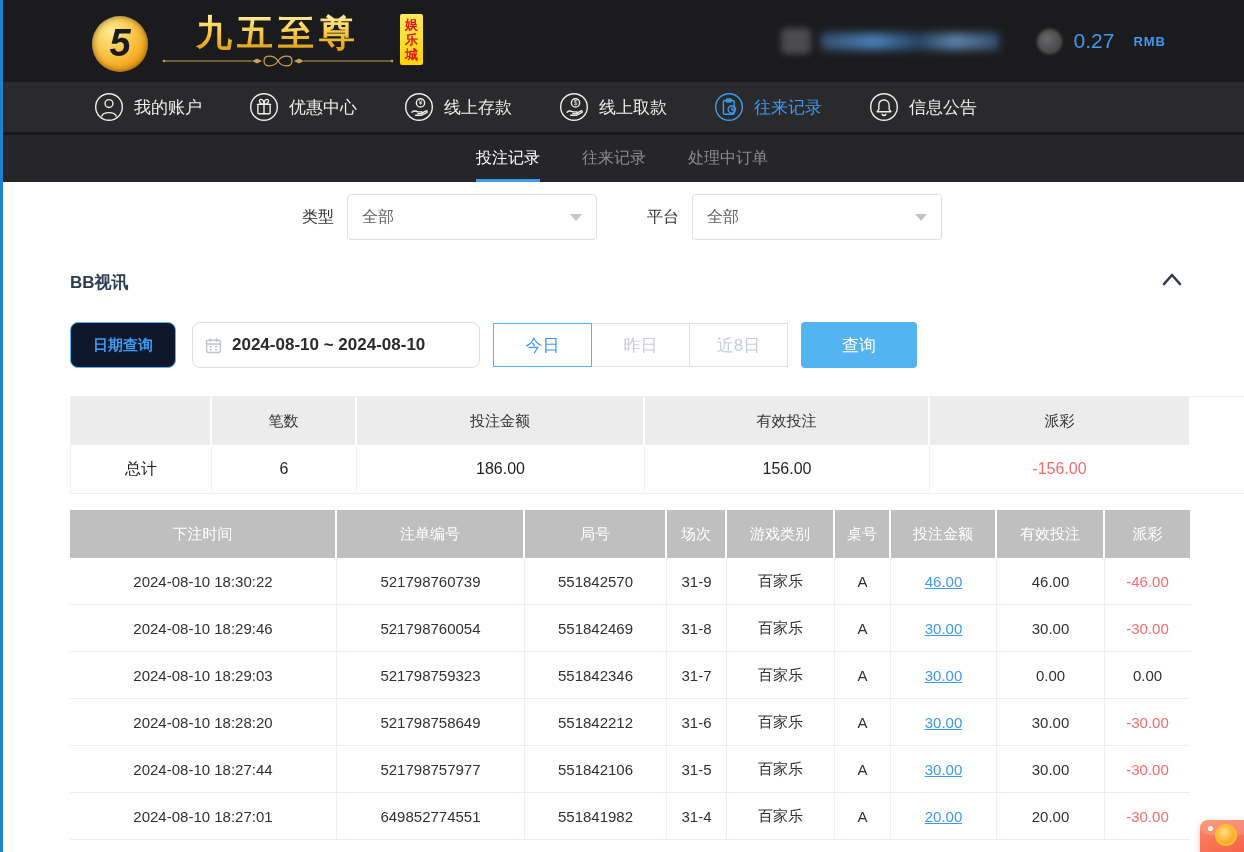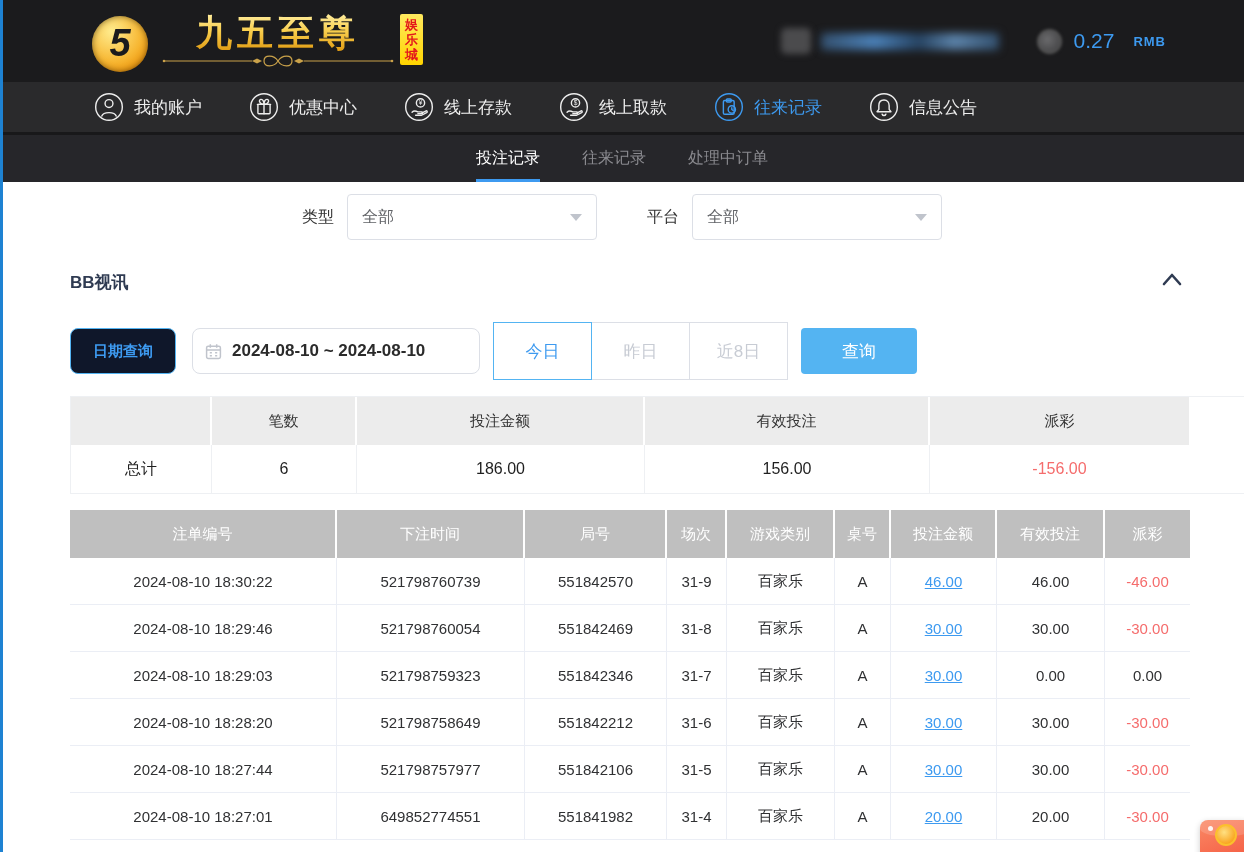--- a/index.html
+++ b/index.html
@@ -58,21 +58,21 @@
 
   
   .query-row { position:absolute; left:70px; top:322px; display:flex; align-items:center; }
   .btn-outline { height:46px; padding:0 22px; border-radius:8px; background:#0f172a; font-size:15px; display:flex; align-items:center; cursor:pointer; }
   .btn-date-query { border:1px solid #54b4f2; color:#3d9af0; font-weight:bold; margin-right:16px; }
   .btn-round-query { border:1px solid #dcdfe6; color:#8a8f99; margin-right:17px; }
   .date-input { width:288px; height:46px; border:1px solid #dcdfe6; border-radius:8px; display:flex; align-items:center; padding:0 12px; margin-right:13px; cursor:pointer; background:#fff; }
   .date-input svg { stroke:#c0c4cc; stroke-width:1.4; fill:none; margin-right:10px; flex:none; }
   .date-text { font-size:17px; color:#2b2b2b; font-weight:600; white-space:nowrap; }
   .quick-group { display:flex; margin-right:13px; }
-  .quick-btn { width:99px; height:58px; background:#fff; border:1px solid #dcdfe6; font-size:17px; color:#c8ccd4; display:flex; align-items:center; justify-content:center; cursor:pointer; }
+  .quick-btn { width:99px; height:44px; background:#fff; border:1px solid #dcdfe6; font-size:17px; color:#c8ccd4; display:flex; align-items:center; justify-content:center; cursor:pointer; }
   .quick-btn + .quick-btn { margin-left:-1px; }
   .quick-btn.active { border-color:#54b4f2; color:#3d9af0; z-index:2; }
   .btn-search { width:116px; height:46px; background:#54b4f2; border:none; border-radius:4px; color:#fff; font-size:17px; cursor:pointer; display:flex; align-items:center; justify-content:center; }
 
   
   .sum-table { position:absolute; left:70px; top:396px; width:1216px; border:1px solid #eef0f3; }
   .sum-grid { display:grid; grid-template-columns:141px 145px 288px 285px 259px; }
   .sum-h { height:48px; background:#ececec; display:flex; align-items:center; justify-content:center; font-size:15px; color:#333; border-right:2px solid #fff; }
   .sum-h:last-child { border-right:none; }
   .sum-c { height:48px; background:#fff; display:flex; align-items:center; justify-content:center; font-size:16px; color:#1f1f1f; border-right:1px solid #eef0f3; }
@@ -272,22 +272,22 @@
         <div class="sum-c">总计</div>
         <div class="sum-c">6</div>
         <div class="sum-c">186.00</div>
         <div class="sum-c">156.00</div>
         <div class="sum-c neg">-156.00</div>
       </div>
   </div>
 
   <div class="bet-table">
     <div class="bet-grid">
+        <div class="bh">下注时间</div>
         <div class="bh">注单编号</div>
-        <div class="bh">下注时间</div>
         <div class="bh">局号</div>
         <div class="bh">场次</div>
         <div class="bh">游戏类别</div>
         <div class="bh">桌号</div>
         <div class="bh">投注金额</div>
         <div class="bh">有效投注</div>
         <div class="bh">派彩</div>
       </div>
     <div>
         <div class="bet-grid">

